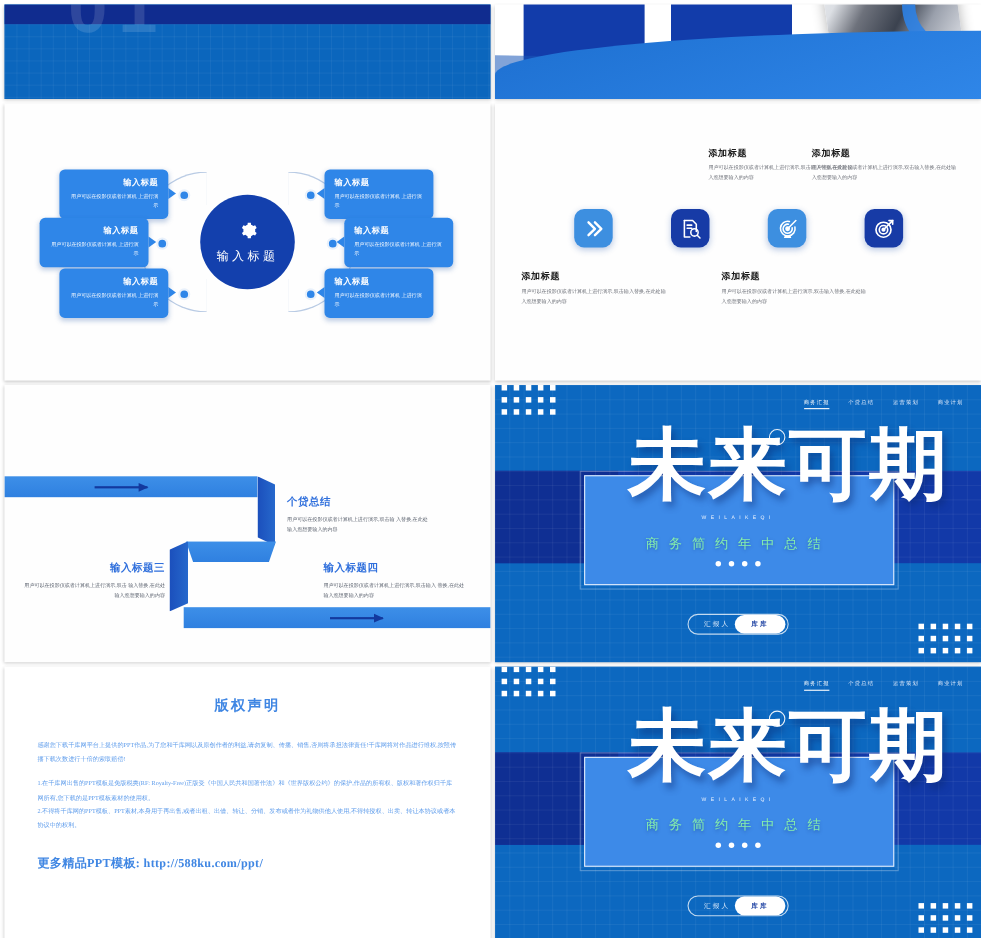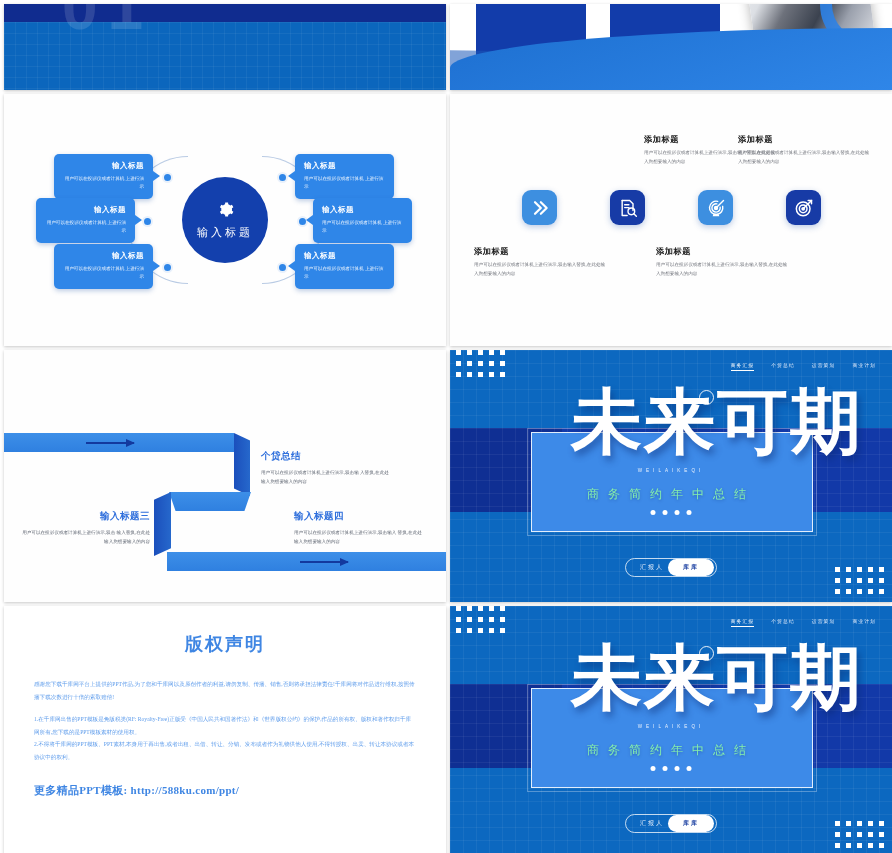--- a/index.html
+++ b/index.html
@@ -225,21 +225,21 @@
   .s-cover .sqtl, .s-cover .sqbr {
     position: absolute; display: grid; gap: 6px;
   }
   .s-cover .sqtl { left: 6px; top: 0px; grid-template-columns: repeat(5,5px); }
   .s-cover .sqbr { right: 8px; bottom: 8px; grid-template-columns: repeat(5,5px); }
   .s-cover .sqtl i, .s-cover .sqbr i { width: 5px; height: 5px; background: #fff; display:block; }
 
   
   .s-copy { background: #fff; padding: 26px 30px; color: #4e93e8; }
   .s-copy .ctitle {
-    text-align: center; font-size: 18px; font-weight: 700;
+    text-align: center; font-size: 13px; font-weight: 700;
     color: #3f86e3; margin-bottom: 22px; letter-spacing: 2px;
     font-family: "Liberation Serif", serif;
   }
   .s-copy p { font-size: 5.6px; line-height: 2.25; color: #5e9ceb; font-family: "Liberation Serif", serif; }
   .s-copy .gap { height: 10px; }
   .s-copy .more {
     margin-top: 20px; font-size: 11px; font-weight: 700; color: #3f86e3;
     font-family: "Liberation Serif", serif; letter-spacing: .3px;
   }
 </style>

